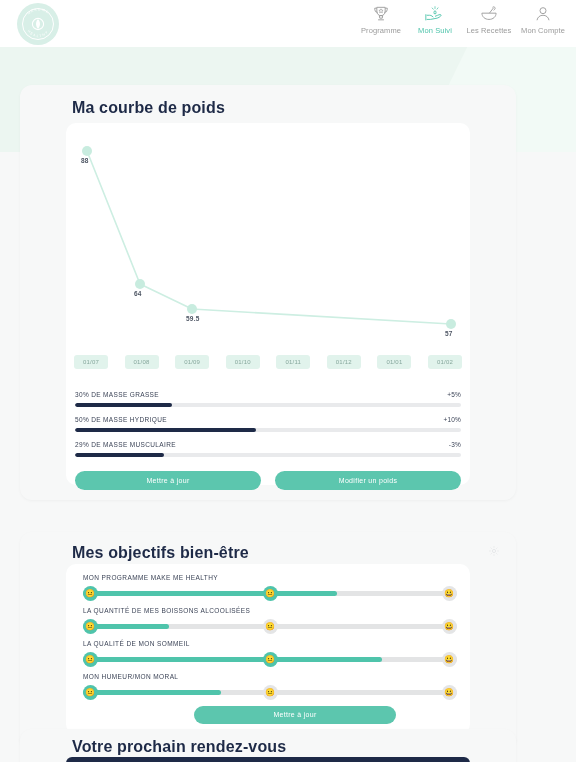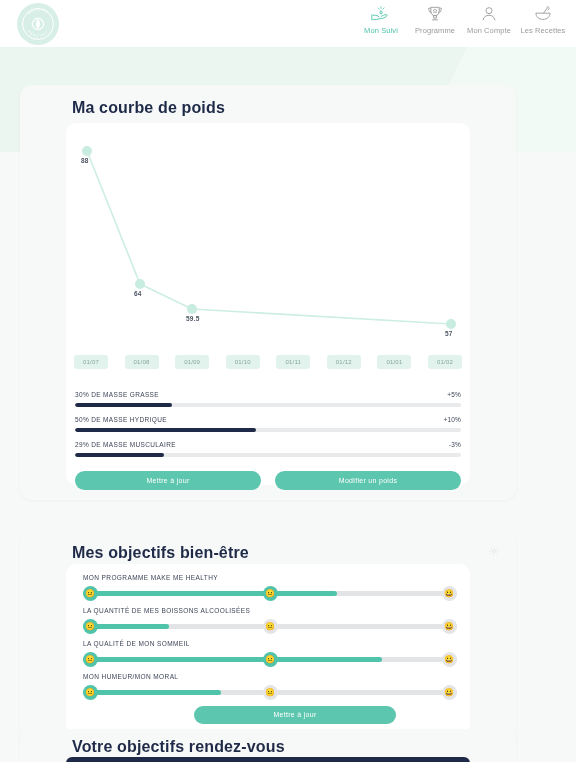--- a/index.html
+++ b/index.html
@@ -191,65 +191,65 @@
           <text x="19.4" y="34" transform="rotate(6 19.4 34)">L</text>
           <text x="22.6" y="34" transform="rotate(-6 22.6 34)">T</text>
           <text x="25.8" y="33" transform="rotate(-17 25.8 33)">H</text>
           <text x="29" y="31" transform="rotate(-29 29 31)">Y</text>
         </g>
       </svg>
     </div>
 
     <div class="nav">
 
-      <div class="nav-item active">
-        <div class="nav-ico">
-          <svg width="22" height="20" viewBox="0 0 26 24" fill="none" stroke="#4fc4ab" stroke-width="1.1">
-            <path d="M3 18.5h4.5l8-1.5c1.6-.3 3.2-1.4 4.4-2.6.7-.7.4-1.6-.5-1.7-.9-.1-2.3.4-3.4.9l-3 1.2"></path>
-            <path d="M3 13.5h3.5c1.3 0 2.1.4 2.9 1l1.6 1.3"></path>
-            <path d="M2 12.8v6.4" stroke-linecap="round"></path>
-            <path d="M13 3.2v2.2M16.6 4.6l-1.2 1.6M9.6 4.8l1.3 1.5M13 8.4l.5 1.2 1.3.2-1 .9.3 1.3-1.1-.7-1.1.7.3-1.3-1-.9 1.3-.2.5-1.2z" stroke-width=".9" stroke-linecap="round"></path>
-          </svg>
-        </div>
-        <div class="nav-label">Mon Suivi</div>
-      </div>
-
       <div class="nav-item">
         <div class="nav-ico">
           <svg width="20" height="20" viewBox="0 0 24 24" fill="none" stroke="#9b9b9b" stroke-width="1.1">
             <path d="M7 4h10v5a5 5 0 0 1-10 0V4z"></path>
             <path d="M7 5H4.5v1.5A3.5 3.5 0 0 0 8 10"></path>
             <path d="M17 5h2.5v1.5A3.5 3.5 0 0 1 16 10"></path>
             <path d="M10 14h4l-.5 3h-3L10 14z"></path>
             <path d="M8.5 19h7"></path>
             <path d="M12 5.8l.8 1.6 1.7.2-1.3 1.2.4 1.7-1.6-.9-1.6.9.4-1.7-1.3-1.2 1.7-.2.8-1.6z" stroke-width=".8"></path>
           </svg>
         </div>
         <div class="nav-label">Programme</div>
       </div>
 
-      <div class="nav-item">
+      <div class="nav-item active">
         <div class="nav-ico">
-          <svg width="20" height="20" viewBox="0 0 24 24" fill="none" stroke="#9b9b9b" stroke-width="1.1">
-            <circle cx="12" cy="8" r="3.6"></circle>
-            <path d="M4.8 19.5c.6-3.8 3.6-6 7.2-6s6.6 2.2 7.2 6"></path>
+          <svg width="22" height="20" viewBox="0 0 26 24" fill="none" stroke="#4fc4ab" stroke-width="1.1">
+            <path d="M3 18.5h4.5l8-1.5c1.6-.3 3.2-1.4 4.4-2.6.7-.7.4-1.6-.5-1.7-.9-.1-2.3.4-3.4.9l-3 1.2"></path>
+            <path d="M3 13.5h3.5c1.3 0 2.1.4 2.9 1l1.6 1.3"></path>
+            <path d="M2 12.8v6.4" stroke-linecap="round"></path>
+            <path d="M13 3.2v2.2M16.6 4.6l-1.2 1.6M9.6 4.8l1.3 1.5M13 8.4l.5 1.2 1.3.2-1 .9.3 1.3-1.1-.7-1.1.7.3-1.3-1-.9 1.3-.2.5-1.2z" stroke-width=".9" stroke-linecap="round"></path>
           </svg>
         </div>
-        <div class="nav-label">Mon Compte</div>
+        <div class="nav-label">Mon Suivi</div>
       </div>
 
       <div class="nav-item">
         <div class="nav-ico">
           <svg width="20" height="20" viewBox="0 0 24 24" fill="none" stroke="#9b9b9b" stroke-width="1.1">
             <path d="M3.5 11h17c0 4.2-3.5 7.5-8.5 7.5S3.5 15.2 3.5 11z"></path>
             <path d="M17.5 4.5 12.5 11"></path>
             <path d="M16.2 4c.8-.8 2-.8 2.7 0 .7.8.6 1.9-.2 2.6l-1.2 1"></path>
           </svg>
         </div>
         <div class="nav-label">Les Recettes</div>
+      </div>
+
+      <div class="nav-item">
+        <div class="nav-ico">
+          <svg width="20" height="20" viewBox="0 0 24 24" fill="none" stroke="#9b9b9b" stroke-width="1.1">
+            <circle cx="12" cy="8" r="3.6"></circle>
+            <path d="M4.8 19.5c.6-3.8 3.6-6 7.2-6s6.6 2.2 7.2 6"></path>
+          </svg>
+        </div>
+        <div class="nav-label">Mon Compte</div>
       </div>
 
     </div>
   </div>
 
   <div class="hero">
     <div class="hero-wedge"></div>
   </div>
   <div class="hero-photo"></div>
 
@@ -393,18 +393,18 @@
                 <span>😀</span>
               </div>
             </div>
           </div>
         </div>
       <button class="btn-update-goals">Mettre à jour</button>
     </div>
   </div>
 
   <div class="card" id="card-rdv">
-    <div class="card-title">Votre objectifs rendez-vous</div>
+    <div class="card-title">Votre prochain rendez-vous</div>
     <div class="rdv-bar"></div>
   </div>
 
   <div class="page-edge"></div>
 </div>
 
 </body></html>

